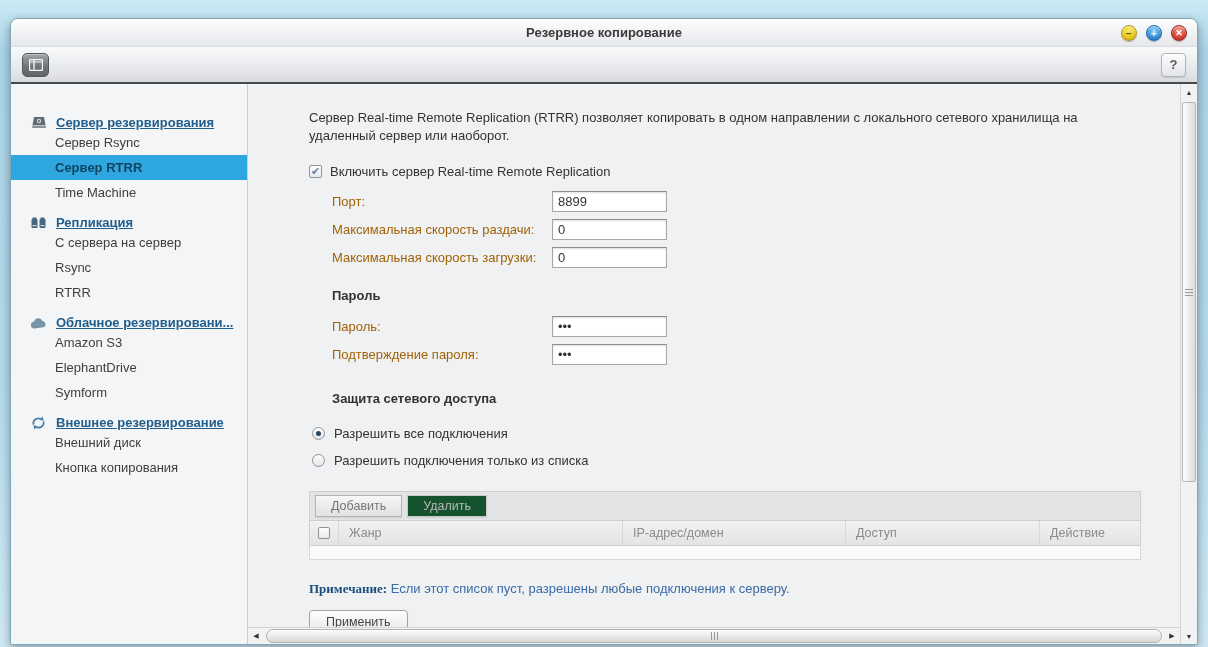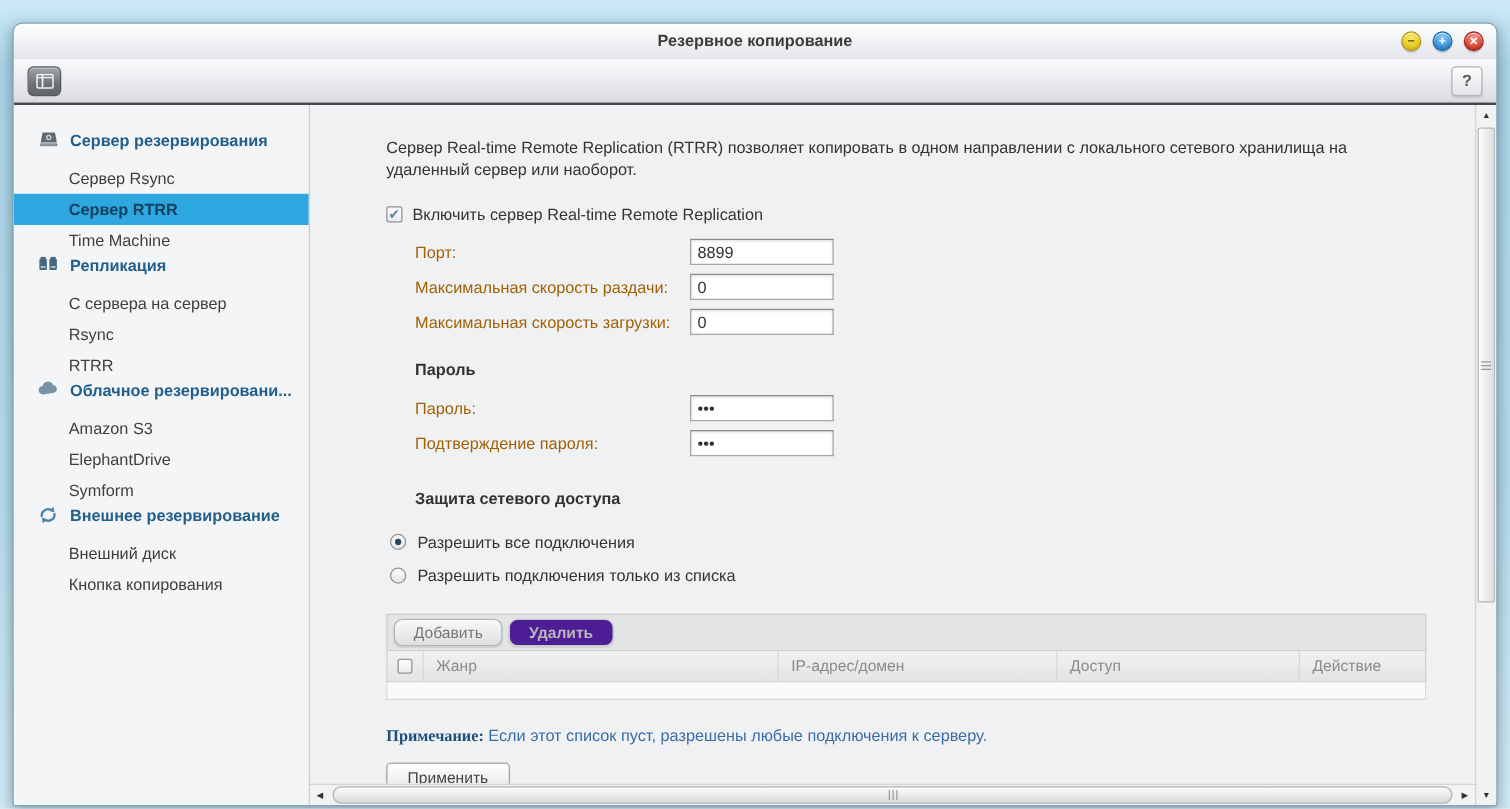--- a/index.html
+++ b/index.html
@@ -54,22 +54,22 @@
     display:flex; align-items:center; justify-content:center; cursor:pointer;
     box-shadow:0 1px 1px rgba(0,0,0,.12);
   }
   
   .content { flex:1; display:flex; min-height:0; }
   .sidebar {
     width:237px; flex:0 0 237px; background:#f4f5f7; border-right:1px solid #cbced1;
     padding-top:21px; overflow:hidden; font-size:13px;
   }
   .sb-group-header {
-    height:25px; display:flex; align-items:flex-start; gap:9px; padding-left:19px;
-    color:#215e8c; font-weight:bold; white-space:nowrap; cursor:pointer;
+    height:25px; display:flex; align-items:flex-end; gap:9px; padding-left:19px;
+    color:#215e8c; font-weight:bold; white-space:nowrap; cursor:pointer;text-decoration:underline;
   }
   .sb-group-header .ic { width:17px; display:flex; justify-content:center; }
   .sb-item {
     height:25px; display:flex; align-items:center; padding-left:44px;
     color:#3e3e3e; cursor:pointer; white-space:nowrap;
   }
   .sb-item.selected { background:#2ea7e0; color:#11435f; font-weight:bold; }
   
   .main { flex:1; display:flex; flex-direction:column; min-width:0; background:#f0f1f3; }
   .main-scroll { flex:1; overflow:hidden; padding:25px 40px 0 61px; }
@@ -100,25 +100,25 @@
     content:""; position:absolute; left:3px; top:3px; width:5px; height:5px;
     border-radius:50%; background:#28455e;
   }
   .radio-label { font-size:13px; color:#333; }
   
   .grid { width:832px; margin-top:17px; font-size:12.5px; }
   .grid-toolbar {
     background:#e3e4e5; border:1px solid #cfcfcf; padding:3px 5px; display:flex; gap:5px;
   }
   .g-btn {
-    padding:3px 15px; border:1px solid #b4b4b4; border-radius:7px;
+    padding:3px 15px; border:1px solid #b4b4b4; border-radius:0;
     background:linear-gradient(#f7f7f7,#e1e1e1); color:#767676; font-size:12.5px;
     cursor:pointer; box-shadow:0 1px 1px rgba(0,0,0,.08);
   }
-  .g-btn.disabled { color:#b8b8b8; border-color:#c9c9c9; background:#4c1d95; cursor:default;font-weight:bold; }
+  .g-btn.disabled { color:#b8b8b8; border-color:#c9c9c9; background:#14532d; cursor:default; }
   .grid-header {
     display:flex; align-items:center; height:25px; border:1px solid #cfcfcf; border-top:none;
     background:linear-gradient(#f1f1f1,#e4e4e4); color:#8b8b8b;
   }
   .gh-cell { padding-left:10px; height:100%; display:flex; align-items:center; border-right:1px solid #d8d8d8; }
   .gh-check { width:29px; flex:0 0 29px; justify-content:center; padding-left:0; }
   .gh-check .checkbox { width:12px; height:12px; color:transparent; }
   .gh-c1 { width:284px; flex:0 0 284px; }
   .gh-c2 { width:223px; flex:0 0 223px; }
   .gh-c3 { width:194px; flex:0 0 194px; }

